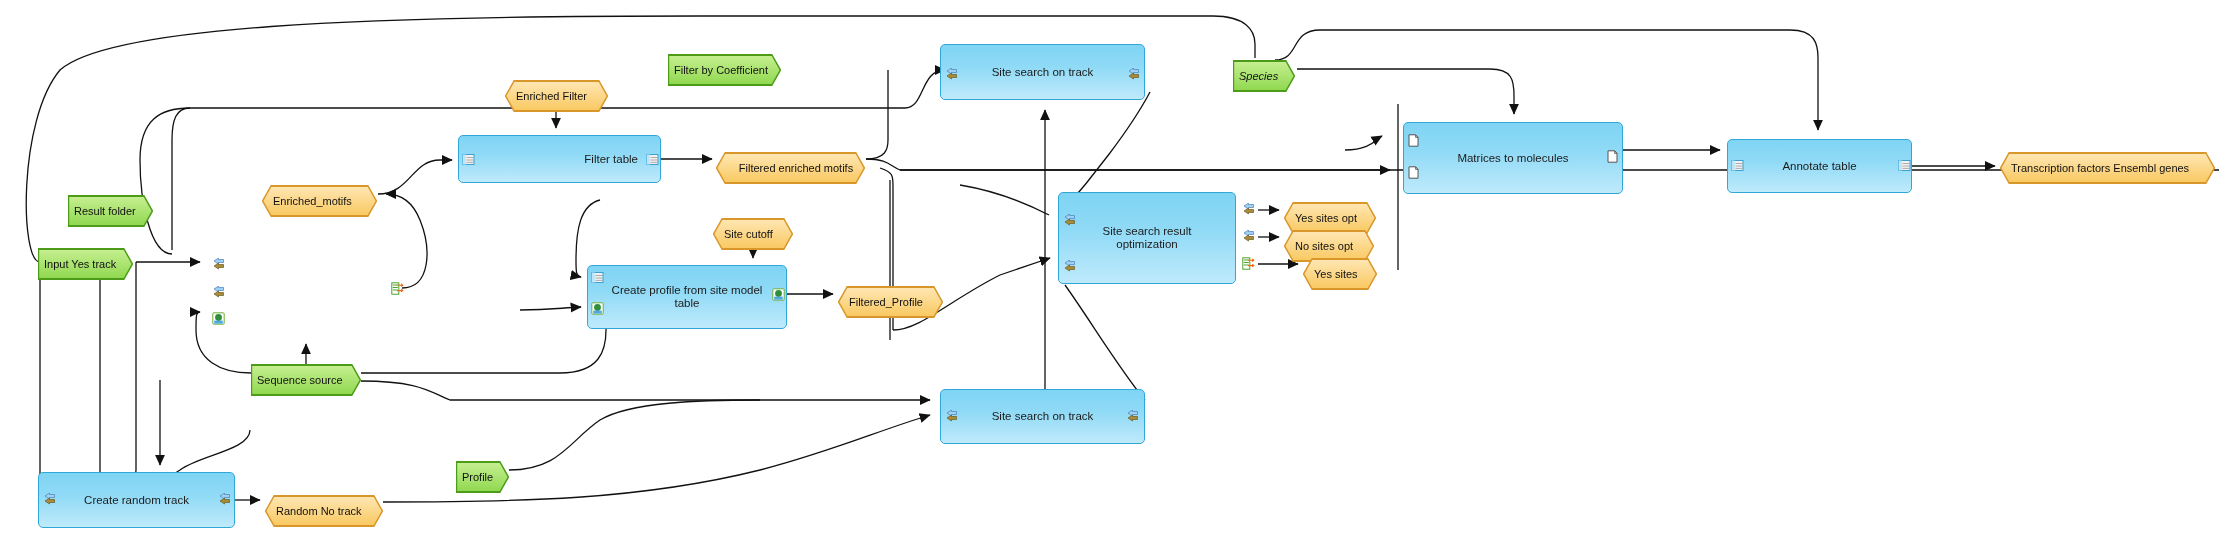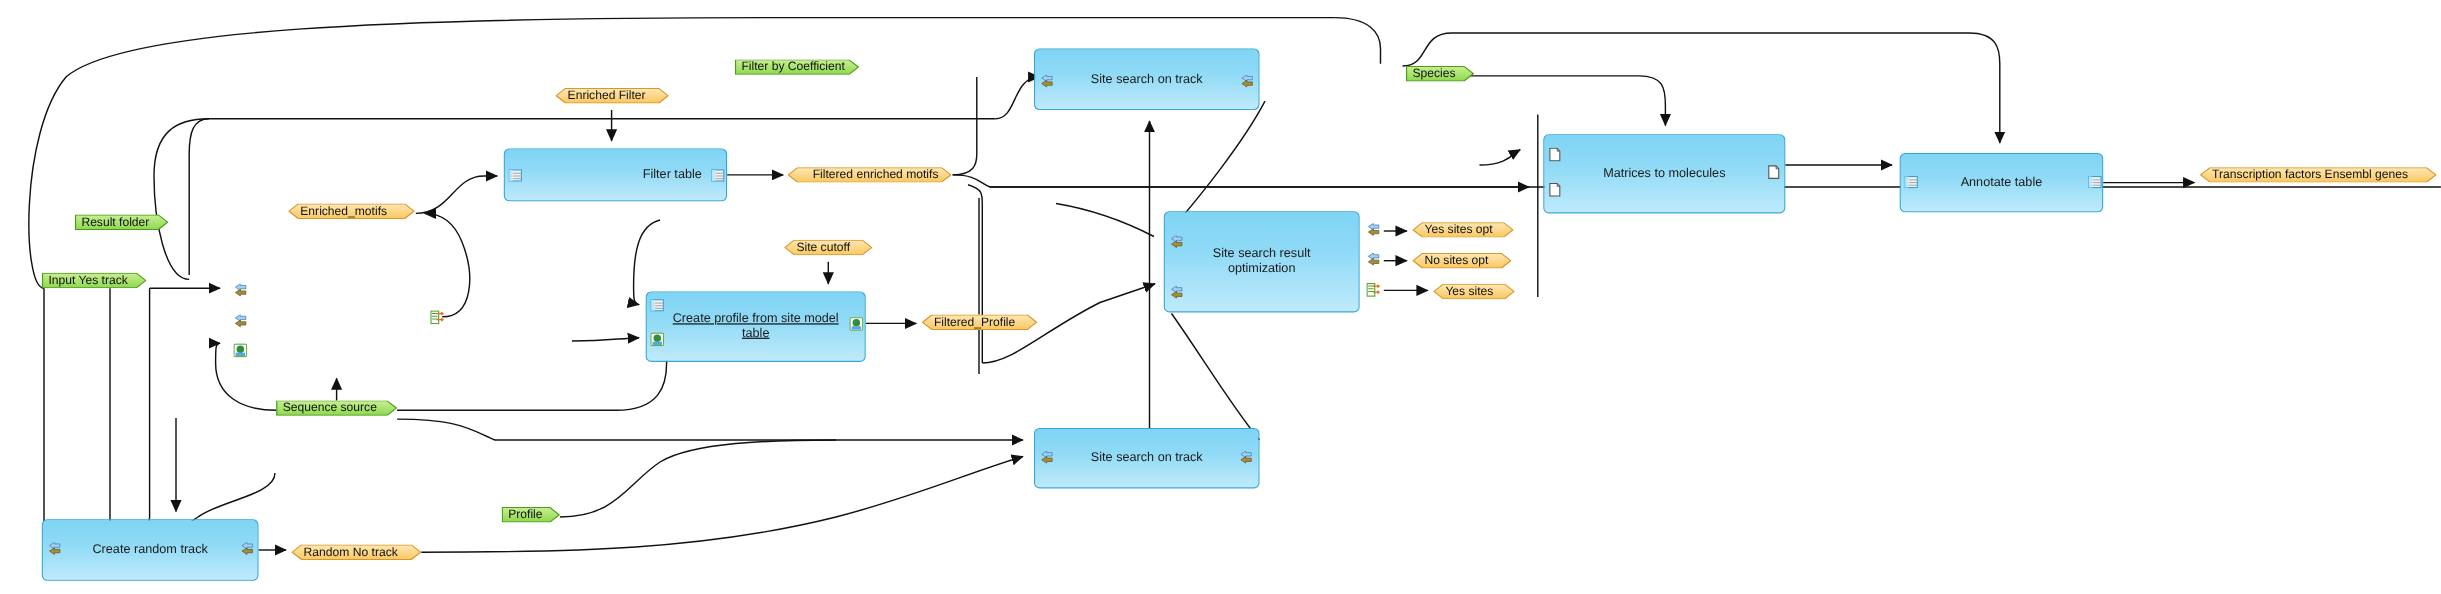--- a/index.html
+++ b/index.html
@@ -21,21 +21,21 @@
     font-size:11.5px;color:#1b1b1b;text-align:center;line-height:13px;
     padding:0 22px;pointer-events:none;
   }
 
   
   .port{position:absolute;width:13px;height:13px;z-index:5;}
   .port svg{display:block;}
 
   
   .hexlab{
-    position:absolute;height:14px;display:flex;align-items:center;
+    position:absolute;height:32px;display:flex;align-items:center;
     z-index:4;
   }
   .hexlab .hx{position:absolute;left:0;top:0;width:100%;height:100%;}
   .hexlab .tx{
     position:relative;z-index:2;font-size:11px;color:#111;
     white-space:nowrap;line-height:19px;
   }
   .hexlab.green .tx{padding-left:6px;}
   .hexlab.orange .tx{padding-left:11px;}
 </style>
@@ -139,21 +139,21 @@
   </div>
   <div class="node" style="left:1403px;top:122px;width:220px;height:72px;">
     <span class="ttl">Matrices to molecules</span>
   </div>
   <div class="node" style="left:1727px;top:139px;width:185px;height:54px;">
     <span class="ttl">Annotate table</span>
   </div>
   <div class="node" style="left:1058px;top:192px;width:178px;height:92px;">
     <span class="ttl">Site search result optimization</span>
   </div>
-  <div class="node" style="left:587px;top:265px;width:200px;height:64px;text-decoration:underline;">
+  <div class="node" style="left:587px;top:265px;width:200px;height:64px;">
     <span class="ttl">Create profile from site model table</span>
   </div>
   <div class="node" style="left:940px;top:389px;width:205px;height:55px;">
     <span class="ttl">Site search on track</span>
   </div>
   <div class="node" style="left:38px;top:472px;width:197px;height:56px;">
     <span class="ttl">Create random track</span>
   </div>
 
   <div class="port" style="left:945px;top:68px;">
@@ -347,21 +347,21 @@
         <defs>
           <linearGradient id="gg0" x1="0" y1="0" x2="0" y2="1">
             <stop offset="0" stop-color="#c7ef92"></stop>
             <stop offset="1" stop-color="#8fd84f"></stop>
           </linearGradient>
         </defs>
         <path d="M0.6,0.6 L104,0.6 L112.4,9.5 L104,18.4 L0.6,18.4 z" fill="url(#gg0)" stroke="#4c9c19" stroke-width="1.2"></path>
       </svg>
     <span class="tx">Filter by Coefficient</span>
   </div>
-  <div class="hexlab green" style="left:1278px;top:60px;width:62px;">
+  <div class="hexlab green" style="left:1233px;top:60px;width:62px;font-style:italic;">
     <svg class="hx" viewBox="0 0 62 19" preserveAspectRatio="none">
         <defs>
           <linearGradient id="gg1" x1="0" y1="0" x2="0" y2="1">
             <stop offset="0" stop-color="#c7ef92"></stop>
             <stop offset="1" stop-color="#8fd84f"></stop>
           </linearGradient>
         </defs>
         <path d="M0.6,0.6 L53,0.6 L61.4,9.5 L53,18.4 L0.6,18.4 z" fill="url(#gg1)" stroke="#4c9c19" stroke-width="1.2"></path>
       </svg>
     <span class="tx">Species</span>

